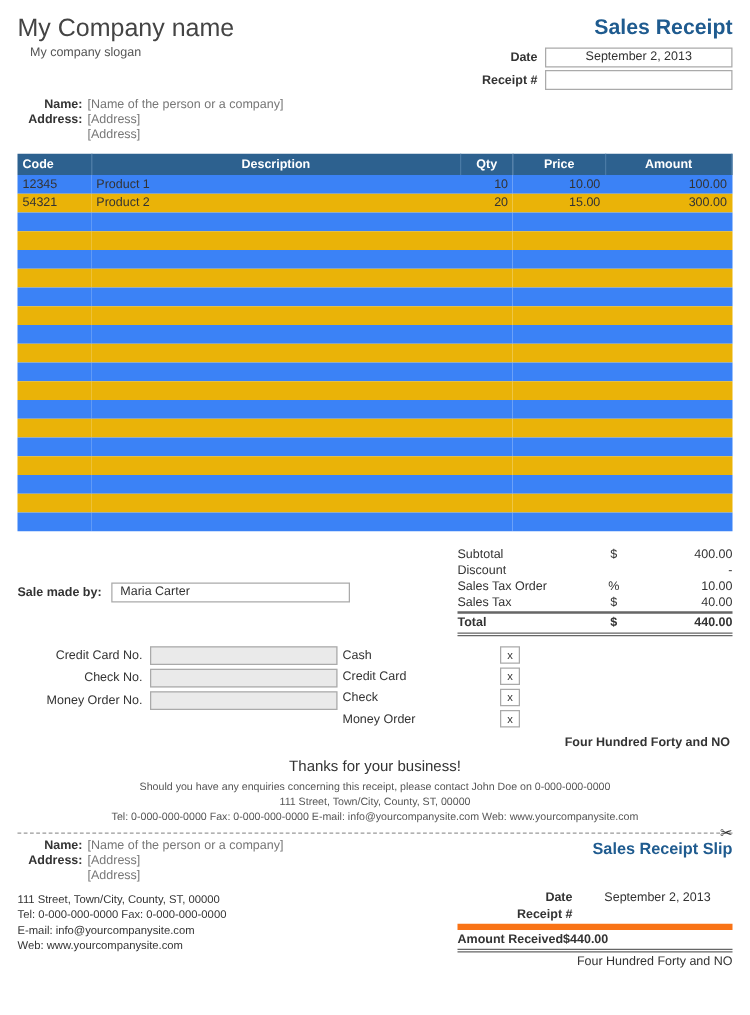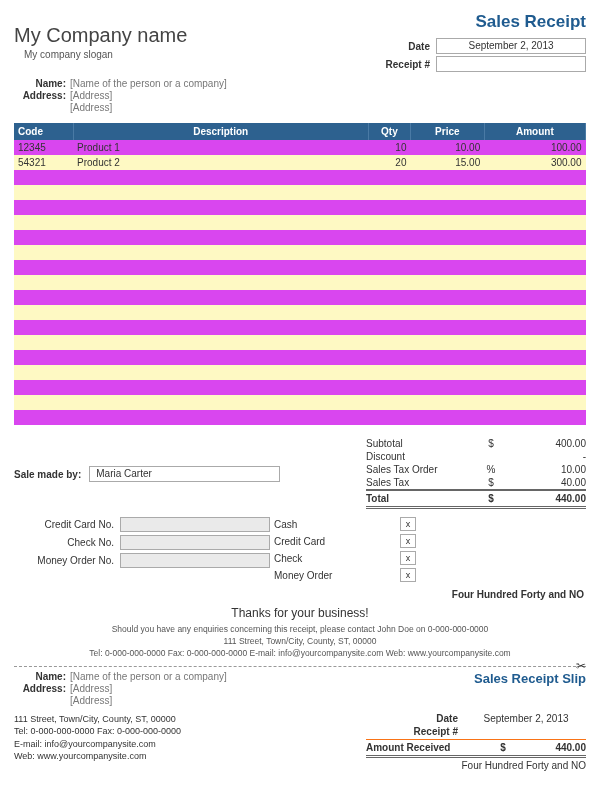--- a/index.html
+++ b/index.html
@@ -1,17 +1,17 @@
 <!DOCTYPE html>
 <html><head>
 <meta charset="utf-8">
 <style>
 *{box-sizing:border-box;margin:0;padding:0}
 body{font-family:Arial,sans-serif;font-size:10px;color:#333;width:600px;height:812px;background:#fff;padding:12px 14px;position:relative}
-.header{display:flex;justify-content:space-between;align-items:center}
+.header{display:flex;justify-content:space-between;align-items:flex-start}
 .company-name{font-size:20px;color:#444}
 .company-slogan{font-size:10px;color:#555;margin-left:10px;margin-top:2px}
 .title{font-size:17px;font-weight:bold;color:#1f5b8f}
 .meta{margin-top:6px;display:flex;flex-direction:column;align-items:flex-end;gap:2px}
 .meta-row{display:flex;align-items:center;gap:6px}
 .meta-row .lbl{font-weight:bold;width:70px;text-align:right}
 .meta-box{border:1px solid #aaa;width:150px;height:16px;line-height:14px;text-align:center;font-size:10px}
 .customer{margin-top:6px}
 .customer .row{display:flex;gap:4px;margin-bottom:1px}
 .customer .lbl{font-weight:bold;width:52px;text-align:right}
@@ -20,22 +20,22 @@
 .items th{background:#2d618f;color:#fff;font-weight:bold;font-size:10px;padding:3px 4px;text-align:center;border-right:1px solid #4a7aa5}
 .items th:first-child{text-align:left;width:56px}
 .items th.desc{text-align:center;width:280px}
 .items th.qty{width:40px}
 .items th.price{width:70px}
 .items th.amt{width:96px}
 .items td{padding:2px 4px;height:15px;font-size:10px}
 .items td.code{text-align:left}
 .items td.desc{text-align:left}
 .items td.num{text-align:right}
-.items tr.even td{background:#fef9c3}
-.items tr.odd td{background:#d946ef}
+.items tr.even td{background:#eab308}
+.items tr.odd td{background:#3b82f6}
 .below{display:flex;justify-content:space-between;margin-top:12px}
 .sale-made{display:flex;align-items:center;gap:8px;margin-top:2px}
 .sale-made .lbl{font-weight:bold}
 .sale-made .box{border:1px solid #aaa;width:191px;height:16px;padding:1px 6px}
 .totals{width:220px}
 .t-row{display:flex;justify-content:space-between;padding:1px 0}
 .t-row .lbl{width:110px}
 .t-row .sym{width:20px;text-align:center}
 .t-row .val{width:80px;text-align:right}
 .t-total{border-top:2px solid #666;border-bottom:3px double #666;font-weight:bold;padding:2px 0}
@@ -53,21 +53,21 @@
 .footer-text{text-align:center;font-size:8.5px;color:#555;margin-top:4px;line-height:1.4}
 .divider{border-top:1px dashed #999;margin-top:6px;margin-bottom:4px;position:relative}
 .scissors{position:absolute;right:0;top:-8px;font-size:12px}
 .slip{display:flex;justify-content:space-between;margin-top:2px}
 .slip-title{font-size:13px;font-weight:bold;color:#1f5b8f}
 .slip-bottom{display:flex;justify-content:space-between;margin-top:6px}
 .slip-left{font-size:9px;line-height:1.4}
 .slip-right{text-align:right}
 .slip-right .row{display:flex;justify-content:flex-end;gap:8px;margin-bottom:2px}
 .slip-right .lbl{font-weight:bold}
-.amt-rcv{border-top:1px solid #f97316;border-bottom:3px double #666;padding:2px 0;display:flex;justify-content:space-between;width:220px;margin-left:auto;font-weight:bold}
+.amt-rcv{border-top:5px solid #f97316;border-bottom:3px double #666;padding:2px 0;display:flex;justify-content:flex-start;width:220px;margin-left:auto;font-weight:bold}
 .slip-words{text-align:right;font-size:10px;margin-top:2px}
 </style>
 </head>
 <body>
 
 <div class="header">
   <div>
     <div class="company-name">My Company name</div>
     <div class="company-slogan">My company slogan</div>
   </div>

